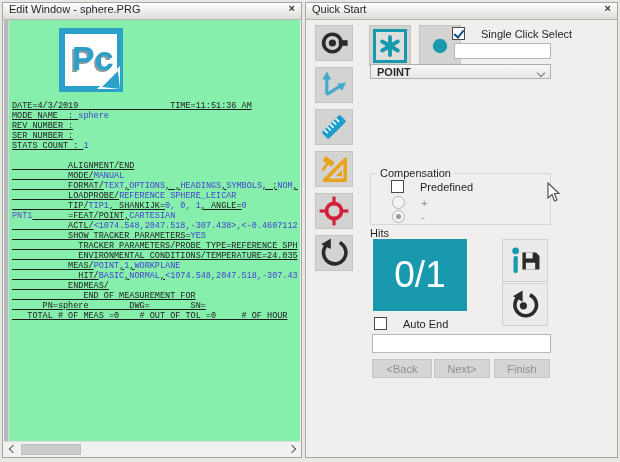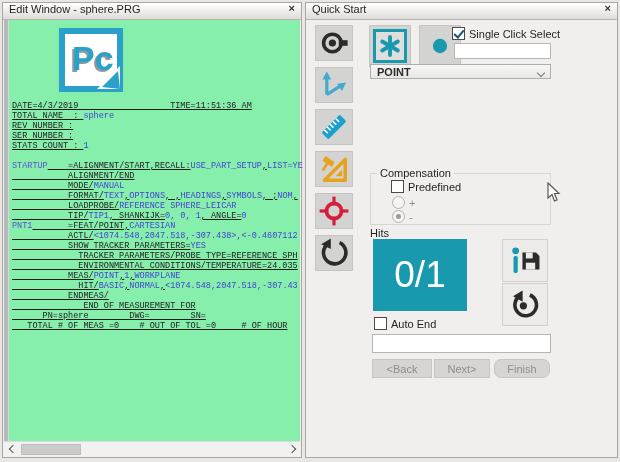--- a/index.html
+++ b/index.html
@@ -77,21 +77,21 @@
   }
   .radio {
     width:13px; height:13px; border:1px solid #b2b2b2; border-radius:50%;
     background:#f4f4f4; display:inline-block; position:relative; flex:0 0 auto;
   }
   .radio.checked::after {
     content:""; position:absolute; left:3px; top:3px; width:5px; height:5px;
     border-radius:50%; background:#9a9a9a;
   }
   .lbl { font-size:11px; color:#1f1f1f; }
-  .row { position:absolute; display:flex; align-items:center; gap:4px; }
+  .row { position:absolute; display:flex; align-items:center; gap:16px; }
 
   .txt-input {
     position:absolute; background:#fff; border:1px solid #b8b6b3;
     font-size:11px; font-family:"Liberation Sans", sans-serif; padding:0 3px;
   }
   .dropdown {
     position:absolute; background:linear-gradient(#f6f6f5,#e8e8e6);
     border:1px solid #b0aeab; display:flex; align-items:center;
     padding:0 6px; font-size:11px; font-weight:bold; color:#2a2a2a;
   }
@@ -135,26 +135,25 @@
       <svg class="pc-logo" width="64" height="64" viewBox="0 0 64 64">
         <rect x="3" y="3" width="58" height="58" fill="#ffffff" stroke="var(--logo_teal)" stroke-width="6"></rect>
         <polygon points="61,38 61,61 38,61" fill="#ffffff"></polygon>
         <polygon points="43,59 59,43 61,61" fill="var(--logo_teal)"></polygon>
         <text x="11" y="44" font-family="Liberation Sans, sans-serif" font-size="34" font-weight="bold" fill="#8d9aa0">Pc</text>
         <text x="13" y="42" font-family="Liberation Sans, sans-serif" font-size="34" font-weight="bold" fill="var(--logo_teal)">Pc</text>
       </svg>
 
       <div class="code-area">
           <div class="code-line"><span class="c-n">DATE=4/3/2019                  TIME=11:51:36 AM</span></div>
-          <div class="code-line"><span class="c-n">TOTAL NAME  : </span><span class="c-b">sphere</span></div>
+          <div class="code-line"><span class="c-n">MODE NAME  : </span><span class="c-b">sphere</span></div>
           <div class="code-line"><span class="c-n">REV NUMBER :</span></div>
           <div class="code-line"><span class="c-n">SER NUMBER :</span></div>
           <div class="code-line"><span class="c-n">STATS COUNT : </span><span class="c-b">1</span></div>
           <div class="code-line"><span class="c-n"></span></div>
-          <div class="code-line"><span class="c-v">STARTUP</span><span class="c-n">    =ALIGNMENT/START,RECALL:</span><span class="c-b">USE_PART_SETUP</span><span class="c-n">,</span><span class="c-b">LIST=YE</span></div>
           <div class="code-line"><span class="c-n">           ALIGNMENT/END</span></div>
           <div class="code-line"><span class="c-n">           MODE/</span><span class="c-b">MANUAL</span></div>
           <div class="code-line"><span class="c-n">           FORMAT/</span><span class="c-b">TEXT</span><span class="c-n">,</span><span class="c-b">OPTIONS</span><span class="c-n">, ,</span><span class="c-b">HEADINGS</span><span class="c-n">,</span><span class="c-b">SYMBOLS</span><span class="c-n">, ;</span><span class="c-b">NOM</span><span class="c-n">,</span></div>
           <div class="code-line"><span class="c-n">           LOADPROBE/</span><span class="c-b">REFERENCE SPHERE_LEICAR</span></div>
           <div class="code-line"><span class="c-n">           TIP/</span><span class="c-b">TIP1</span><span class="c-n">, SHANKIJK=</span><span class="c-b">0, 0, 1</span><span class="c-n">, ANGLE=</span><span class="c-b">0</span></div>
           <div class="code-line"><span class="c-v">PNT1</span><span class="c-n">       =FEAT/POINT,</span><span class="c-b">CARTESIAN</span></div>
           <div class="code-line"><span class="c-n">           ACTL/</span><span class="c-b">&lt;1074.548,2047.518,-307.438&gt;,&lt;-0.4607112</span></div>
           <div class="code-line"><span class="c-n">           SHOW TRACKER PARAMETERS=</span><span class="c-b">YES</span></div>
           <div class="code-line"><span class="c-n">             TRACKER PARAMETERS/PROBE TYPE=REFERENCE SPH</span></div>
           <div class="code-line"><span class="c-n">             ENVIRONMENTAL CONDITIONS/TEMPERATURE=24.035</span></div>
@@ -316,21 +315,21 @@
       </div>
 
       <input class="txt-input" style="left: 65px; top: 314px; width: 179px; height: 19px;" value="">
 
       <div class="nav-btn" style="left:65px; top:339px; width:60px;">
         <span>&lt;Back</span>
       </div>
       <div class="nav-btn" style="left:127px; top:339px; width:56px;">
         <span>Next&gt;</span>
       </div>
-      <div class="nav-btn" style="left:187px; top:339px; width:56px;border-radius:7px;">
+      <div class="nav-btn" style="left:187px; top:339px; width:56px;">
         <span>Finish</span>
       </div>
 
       <svg class="cursor" style="left:240px; top:162px;" width="14" height="22" viewBox="0 0 14 22">
         <polygon points="1,1 1,16 5,12.5 7.5,19 10,18 7.5,11.5 12,11.5" fill="#ffffff" stroke="#555" stroke-width="1.2"></polygon>
       </svg>
 
     </div>
   </div>
 </div>

